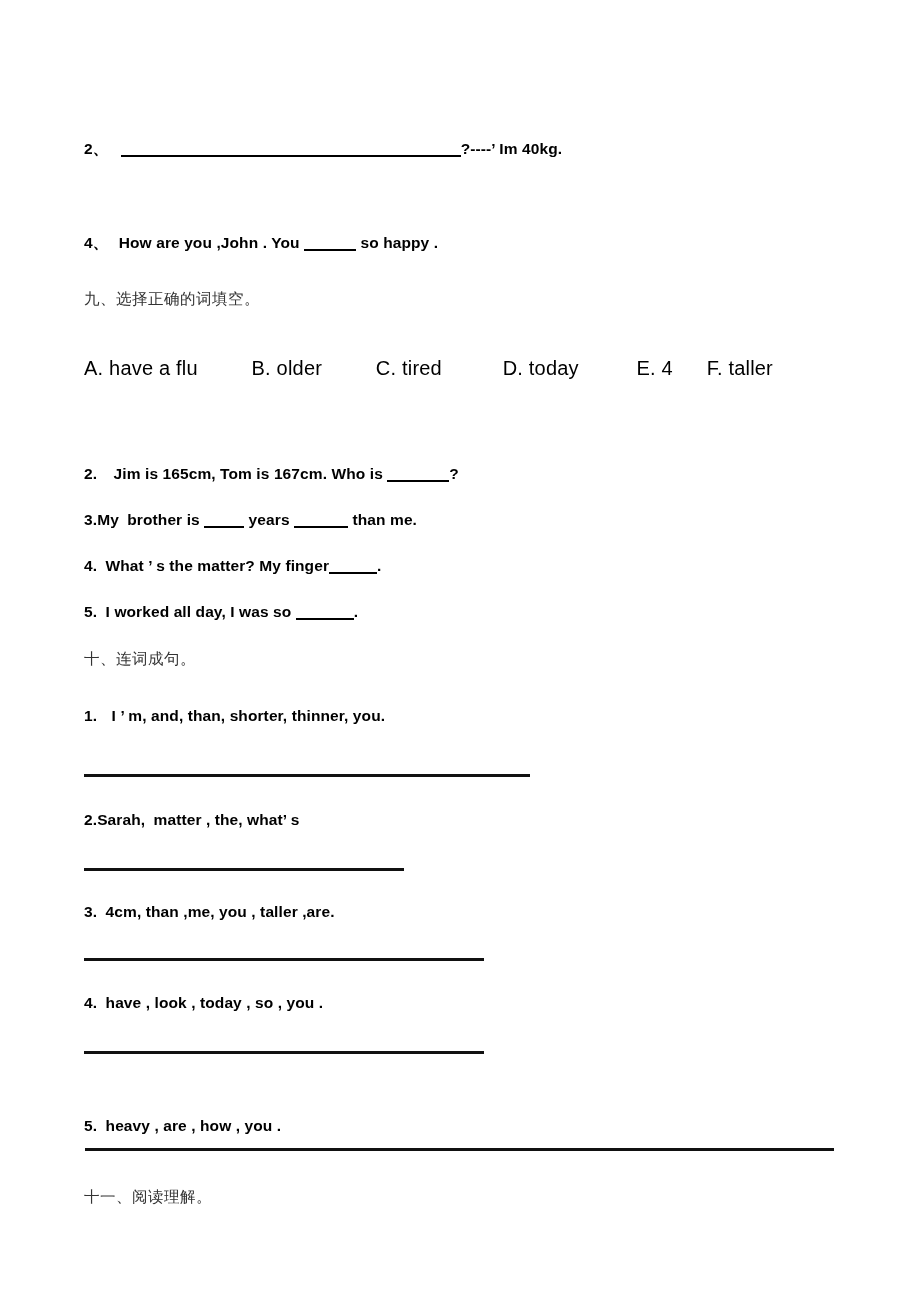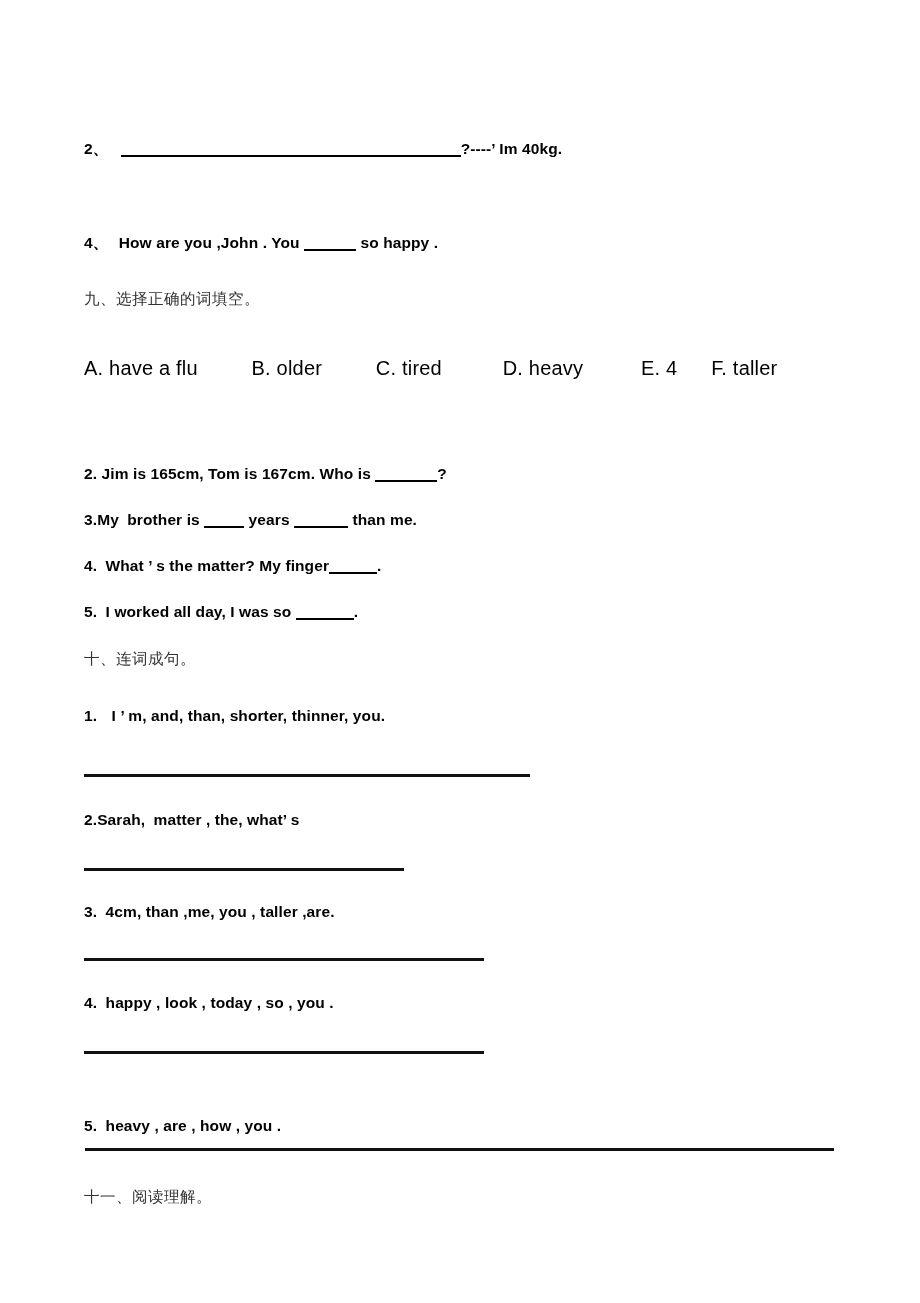--- a/index.html
+++ b/index.html
@@ -96,29 +96,29 @@
     <span class="blank" style="width:52px;"></span>
     <span>so happy .</span>
   </div>
 
   <div class="row heading" style="left:84px; top:291px;">九、选择正确的词填空。</div>
 
   <div class="row options" style="left:84px; top:358px;">
     <span class="opt">A. have a flu</span>
     <span class="opt" style="margin-left:48px;">B. older</span>
     <span class="opt" style="margin-left:48px;">C. tired</span>
-    <span class="opt" style="margin-left:55px;">D. heavy</span>
+    <span class="opt" style="margin-left:55px;">D. today</span>
     <span class="opt" style="margin-left:52px;">E. 4</span>
     <span class="opt" style="margin-left:28px;">F. taller</span>
   </div>
 
 
   <div class="row q" style="left:84px; top:466px;">
     <span class="num">2.</span>
-    <span style="margin-left:0;">Jim is 165cm, Tom is 167cm. Who is</span>
+    <span style="margin-left:12px;">Jim is 165cm, Tom is 167cm. Who is</span>
     <span class="blank" style="width:62px;"></span><span>?</span>
   </div>
 
   <div class="row q" style="left:84px; top:512px;">
     <span class="num">3.My</span>
     <span style="margin-left:4px;">brother is</span>
     <span class="blank" style="width:40px;"></span>
     <span>years</span>
     <span class="blank" style="width:54px;"></span>
     <span>than me.</span>
@@ -150,21 +150,21 @@
   <div class="answer-line" style="left:84px; top:868px; width:320px;"></div>
 
   <div class="row q" style="left:84px; top:904px;">
     <span class="num">3.</span>
     <span style="margin-left:4px;">4cm, than ,me, you , taller ,are.</span>
   </div>
   <div class="answer-line" style="left:84px; top:958px; width:400px;"></div>
 
   <div class="row q" style="left:84px; top:995px;">
     <span class="num">4.</span>
-    <span style="margin-left:4px;">happy , look , today , so , you .</span>
+    <span style="margin-left:4px;">have , look , today , so , you .</span>
   </div>
   <div class="answer-line" style="left:84px; top:1051px; width:400px;"></div>
 
   <div class="row q" style="left:84px; top:1118px;">
     <span class="num">5.</span>
     <span style="margin-left:4px;">heavy , are , how , you .</span>
   </div>
   <div class="answer-line" style="left:85px; top:1148px; width:749px;"></div>
 
   <div class="row heading" style="left:84px; top:1189px;">十一、阅读理解。</div>

